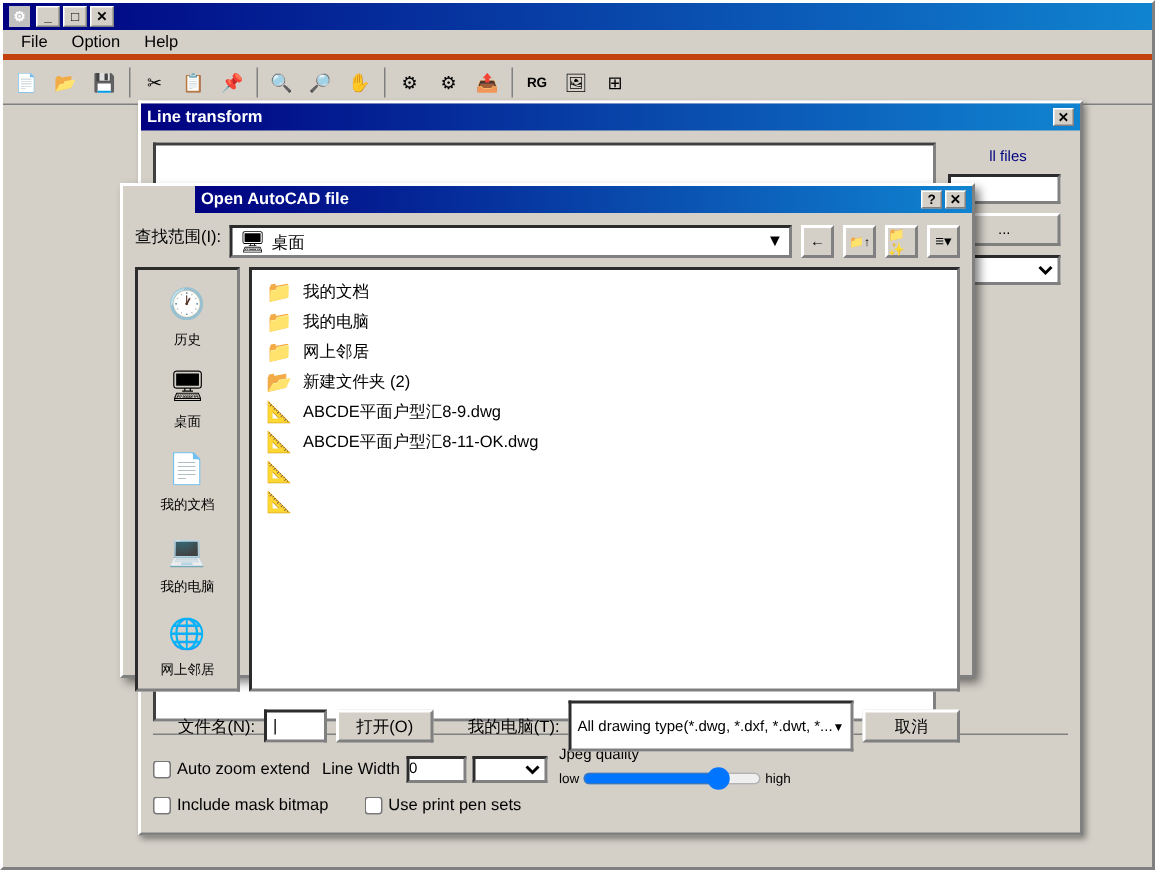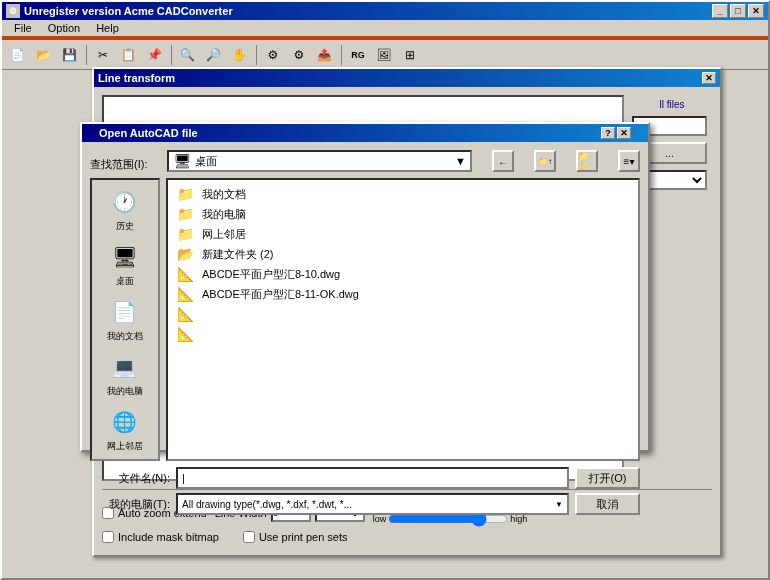--- a/index.html
+++ b/index.html
@@ -301,23 +301,24 @@
       border-bottom-color: #808080;
       box-shadow: 3px 3px 6px rgba(0,0,0,0.5);
       z-index: 10;
     }
     .open-title {
       background: linear-gradient(to right, #000080, #1084d0);
       color: white;
       height: 18px;
       display: flex;
       align-items: center;
-      padding: 0 17px;
+      padding: 0 4px;
       font-size: 11px;
       font-weight: bold;
+      margin-left: 48px;
     }
     .open-title-btns {
       margin-left: auto;
       display: flex;
       gap: 2px;
     }
     .open-title-btn {
       width: 14px;
       height: 12px;
       background: #d4d0c8;
@@ -337,22 +338,22 @@
       padding: 8px;
       height: calc(100% - 18px);
       display: flex;
       flex-direction: column;
       gap: 6px;
     }
 
     
     .lookin-bar {
       display: flex;
-      align-items: flex-end;
-      gap: 20px;
+      align-items: flex-start;
+      gap: 6px;
     }
     .lookin-label {
       font-size: 11px;
       white-space: nowrap;
     }
     .lookin-select {
       flex: 1;
       height: 22px;
       border: 2px inset #808080;
       background: white;
@@ -445,21 +446,20 @@
     .file-dwg {
       color: #ff6600;
     }
     .new-folder {
       color: #ffd700;
     }
 
     
     .open-bottom {
       display: flex;
-      flex-direction: column;
       gap: 4px;
       justify-content: flex-end;
     }
     .input-row {
       display: flex;
       align-items: center;
       gap: 6px;
     }
     .input-label {
       width: 80px;
@@ -494,21 +494,20 @@
     
     .tb-icon { font-size: 12px; }
   </style>
 </head>
 <body>
 
 <div class="main-window">
 
   <div class="title-bar">
     <div class="title-bar-icon">⚙</div>
-    <span class="title-bar-text">Unregister version Acme CADConverter</span>
     <div class="title-bar-buttons">
       <div class="title-btn">_</div>
       <div class="title-btn">□</div>
       <div class="title-btn">✕</div>
     </div>
   </div>
 
   <div class="menu-bar">
     <div class="menu-item">File</div>
     <div class="menu-item">Option</div>
@@ -677,21 +676,21 @@
           <div class="file-item">
             <div class="file-item-icon folder-yellow">📁</div>
             <span>网上邻居</span>
           </div>
           <div class="file-item">
             <div class="file-item-icon new-folder">📂</div>
             <span>新建文件夹 (2)</span>
           </div>
           <div class="file-item">
             <div class="file-item-icon file-dwg">📐</div>
-            <span>ABCDE平面户型汇8-10.dwg</span>
+            <span>ABCDE平面户型汇8-9.dwg</span>
           </div>
           <div class="file-item">
             <div class="file-item-icon file-dwg">📐</div>
             <span>ABCDE平面户型汇8-11-OK.dwg</span>
           </div>
           <div class="file-item">
             <div class="file-item-icon file-dwg">📐</div>
           </div>
           <div class="file-item">
             <div class="file-item-icon file-dwg">📐</div>
@@ -704,21 +703,21 @@
           <span class="input-label">文件名(N):</span>
           <div style="flex:1;height:22px;border:2px inset #808080;background:white;display:flex;align-items:center;padding:0 4px;font-size:11px;">
             <input type="text" style="border: none; outline: none; width: 100%; font-size: 11px; background: transparent;" value="|">
           </div>
           <div style="display:flex;flex-direction:column;gap:3px;">
             <div class="open-btn">打开(O)</div>
           </div>
         </div>
         <div class="input-row">
           <span class="input-label">我的电脑(T):</span>
-          <div class="file-type-select" style="flex:1;height:22px;border:2px inset #808080;background:white;display:flex;align-items:center;padding:0 4px;font-size:10px;cursor:pointer;">
+          <div class="file-type-select" style="flex:1;height:34px;border:2px inset #808080;background:white;display:flex;align-items:center;padding:0 4px;font-size:10px;cursor:pointer;">
             <span style="flex:1;overflow:hidden;white-space:nowrap;">All drawing type(*.dwg, *.dxf, *.dwt, *...</span>
             <span style="font-size:8px;">▼</span>
           </div>
           <div class="open-btn">取消</div>
         </div>
       </div>
     </div>
   </div>
 </div>
 

